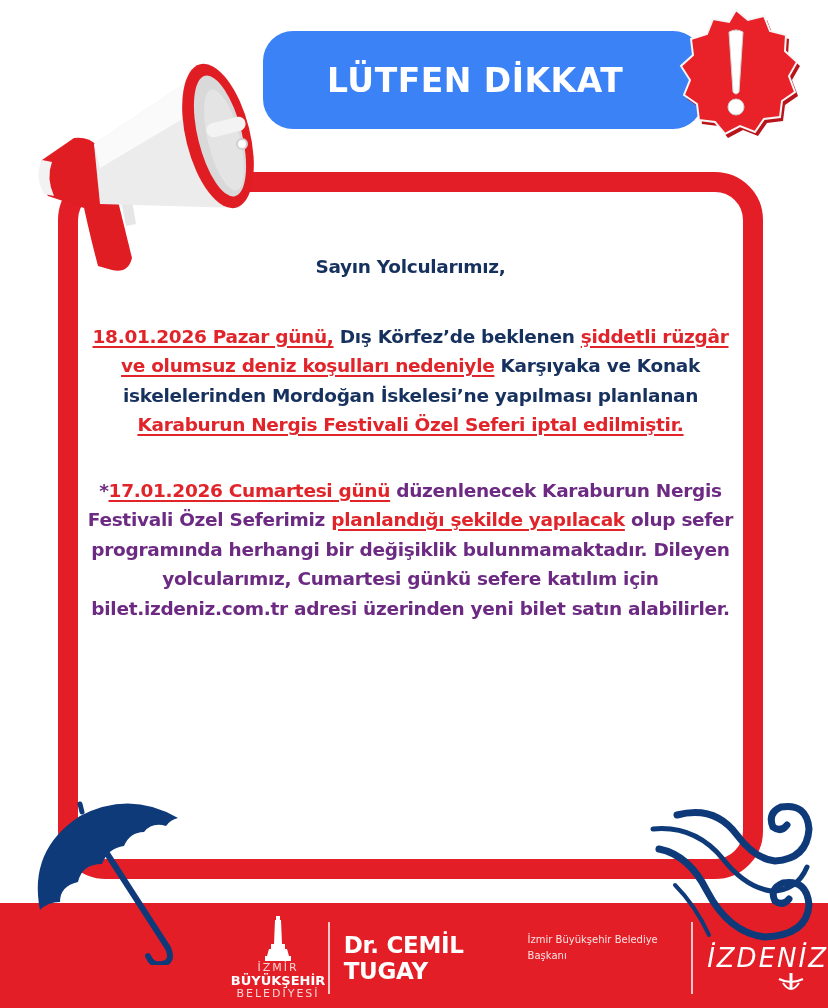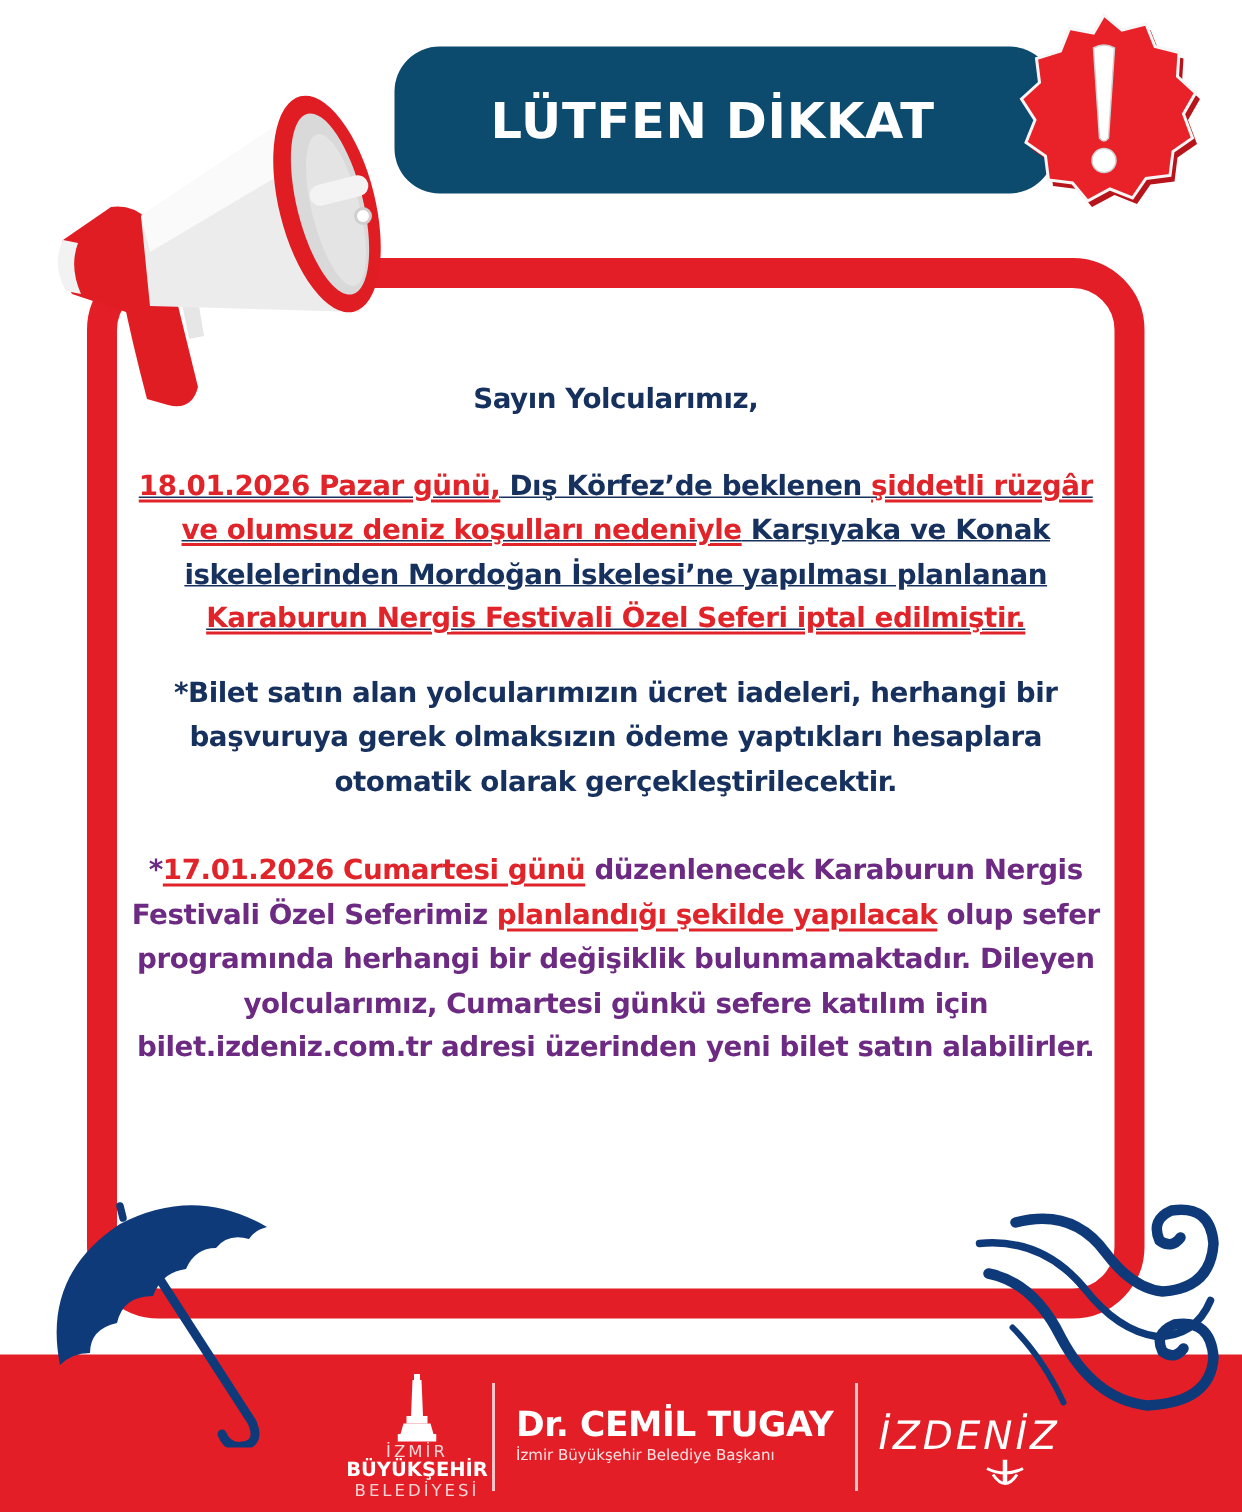--- a/index.html
+++ b/index.html
@@ -1,38 +1,38 @@
 <!DOCTYPE html>
 <html><head>
 <meta charset="utf-8">
 <style>
   html,body{margin:0;padding:0;}
   body{width:828px;height:1008px;overflow:hidden;background:#ffffff;position:relative;font-family:"DejaVu Sans","Liberation Sans",sans-serif;}
   .frame{position:absolute;left:58px;top:172px;width:665px;height:667px;border:20px solid #e41e26;border-radius:48px;background:#fff;}
-  .title-pill{position:absolute;left:263px;top:31px;width:440px;height:98px;background:#0c4a6e;border-radius:30px;display:flex;align-items:center;justify-content:flex-start;padding-left:64px;box-sizing:border-box;}
+  .title-pill{position:absolute;left:263px;top:31px;width:440px;height:98px;background:#3b82f6;border-radius:30px;display:flex;align-items:center;justify-content:flex-start;padding-left:64px;box-sizing:border-box;}
   .title-text{color:#fff;font-weight:bold;font-size:33px;letter-spacing:0.5px;font-family:"DejaVu Sans",sans-serif;}
   .badge{position:absolute;left:669px;top:6px;width:134px;height:134px;}
   .megaphone{position:absolute;left:28px;top:28px;width:232px;height:250px;}
   .content{position:absolute;left:78px;top:252px;width:665px;text-align:center;font-weight:bold;font-family:"DejaVu Sans",sans-serif;}
   .p{margin:0;font-size:18.5px;line-height:29.5px;letter-spacing:-0.3px;}
   .navy{color:#17315e;}
   .purple{color:#6c2a82;}
   .hl{color:#e0242a;text-decoration:underline;text-decoration-thickness:2px;text-underline-offset:3px;}
-  .greeting{margin-bottom:28px;}
-  .para1{margin-bottom:20px;text-decoration:underline;}
+  .greeting{margin-bottom:40px;}
+  .para1{margin-bottom:36px;}
   .para2{margin-bottom:30px;}
   .para3{margin-bottom:13px;}
   .footer{position:absolute;left:0;top:903px;width:828px;height:105px;background:#e41e26;}
   .footer-inner{position:absolute;left:238px;top:908px;height:100px;display:flex;align-items:center;}
   .ibb{display:flex;flex-direction:column;align-items:center;width:80px;color:#fff;}
   .ibb .l1{font-size:11px;letter-spacing:2px;line-height:12px;color:#f4d5d6;}
   .ibb .l2{font-size:13px;font-weight:bold;line-height:14px;}
   .ibb .l3{font-size:11px;letter-spacing:2px;line-height:12px;color:#f4d5d6;}
   .vdiv{width:2px;height:72px;background:rgba(255,255,255,0.75);margin:0 10px;}
-  .mayor{display:flex;flex-direction:column;color:#fff;padding:0 4px;}
+  .mayor{display:flex;color:#fff;padding:0 4px;}
   .mayor .name{font-size:23px;font-weight:bold;line-height:26px;letter-spacing:-0.3px;}
   .mayor .role{font-size:10px;line-height:16px;color:#fbe3e4;}
   .izdeniz{color:#fff;font-style:italic;font-size:26px;letter-spacing:2px;font-weight:normal;position:relative;padding-left:4px;text-align:right;}
   .umbrella{position:absolute;left:20px;top:790px;width:175px;height:175px;}
   .wind{position:absolute;left:625px;top:795px;width:200px;height:175px;}
 </style>
 </head>
 <body>
 
 <div class="frame"></div>
@@ -66,21 +66,20 @@
   <circle cx="67" cy="101" r="8" fill="#ffffff" stroke="#d0d0d0" stroke-width="1"></circle>
 </svg>
 
 <div class="content">
   <p class="p navy greeting">Sayın Yolcularımız,</p>
 
   <p class="p navy para1">
     <span class="hl">18.01.2026 Pazar günü,</span><span> Dış Körfez’de beklenen </span><span class="hl">şiddetli rüzgâr ve olumsuz deniz koşulları nedeniyle</span><span> Karşıyaka ve Konak iskelelerinden Mordoğan İskelesi’ne yapılması planlanan </span><span class="hl">Karaburun Nergis Festivali Özel Seferi iptal edilmiştir.</span>
   </p>
 
-  <p class="p navy para2">*Bilet satın alan yolcularımızın ücret iadeleri, herhangi bir başvuruya gerek olmaksızın ödeme yaptıkları hesaplara otomatik olarak gerçekleştirilecektir.</p>
 
   <p class="p purple para3">
     <span>*</span><span class="hl">17.01.2026 Cumartesi günü</span><span> düzenlenecek Karaburun Nergis Festivali Özel Seferimiz </span><span class="hl">planlandığı şekilde yapılacak</span><span> olup sefer programında herhangi bir değişiklik bulunmamaktadır. Dileyen yolcularımız, Cumartesi günkü sefere katılım için bilet.izdeniz.com.tr adresi üzerinden yeni bilet satın alabilirler.</span>
   </p>
 
 </div>
 
 <div class="footer"></div>
 
 <svg class="umbrella" viewBox="0 0 175 175">

